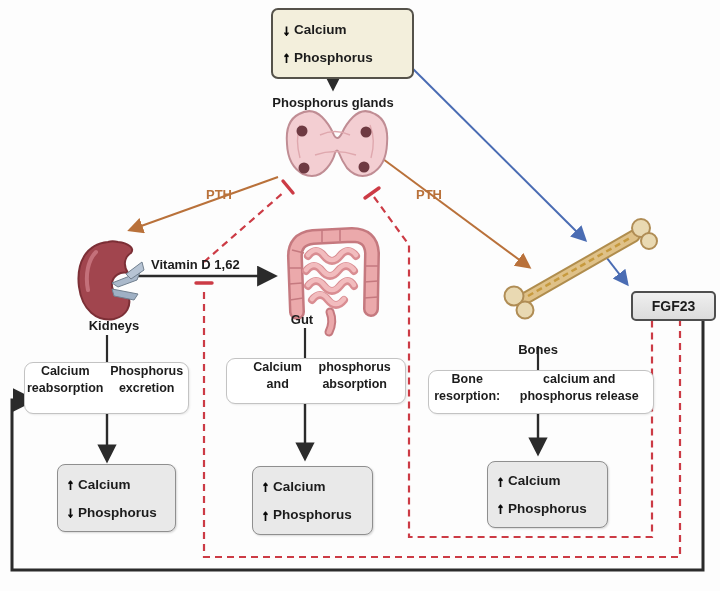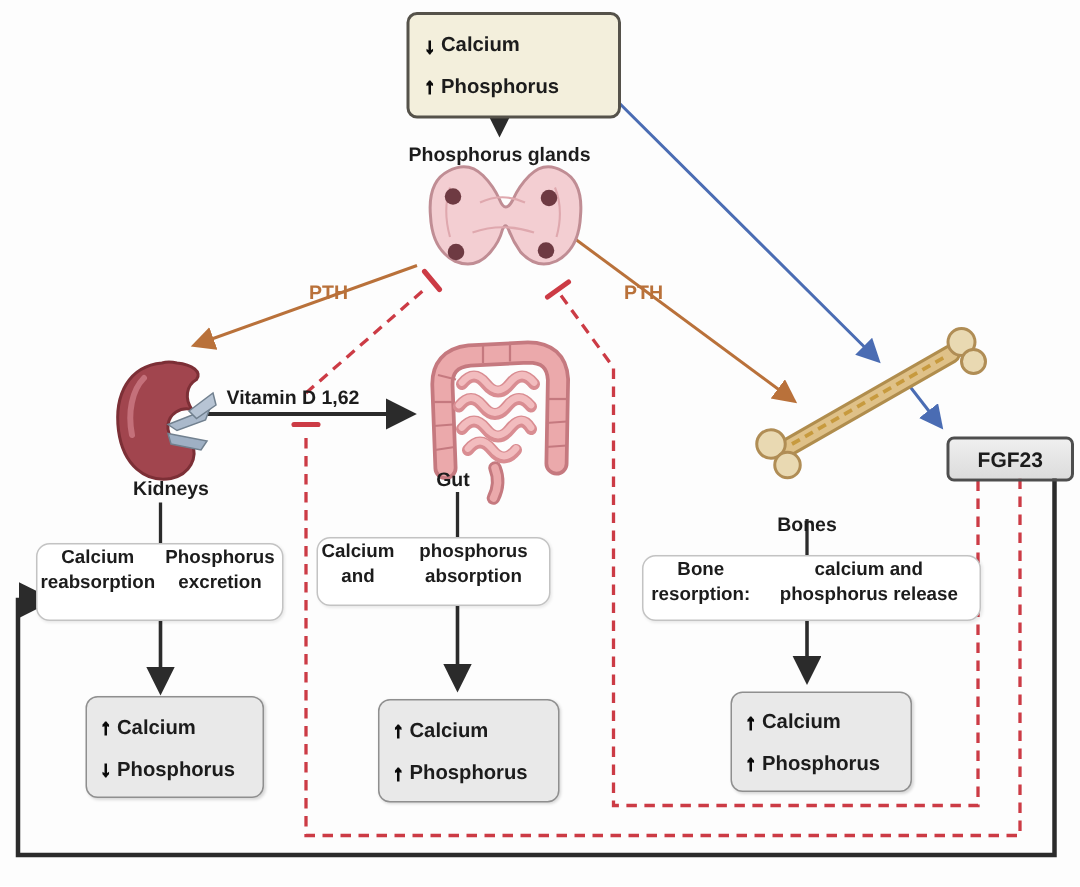--- a/index.html
+++ b/index.html
@@ -176,21 +176,21 @@
   <div class="abs lbl ctr" style="left:538px;top:342px;">Bones</div>
 
   <div class="abs fgf-box" style="left:631px;top:291px;width:81px;height:26px;">
     <span>FGF23</span>
   </div>
 
   <div class="abs proc-box" style="left:24px;top:362px;width:163px;height:50px;">
     <div>Calcium reabsorption</div>
     <div>Phosphorus excretion</div>
   </div>
-  <div class="abs proc-box" style="left:211px;top:358px;width:154px;height:44px;">
+  <div class="abs proc-box" style="left:226px;top:358px;width:154px;height:44px;padding-left:24px;">
     <div>Calcium and</div>
     <div>phosphorus absorption</div>
   </div>
   <div class="abs proc-box" style="left:428px;top:370px;width:224px;height:42px;">
     <div>Bone resorption:</div>
     <div>calcium and phosphorus release</div>
   </div>
 
   <div class="abs res-box" style="left:57px;top:464px;width:102px;height:56px;">
     <div class="row">

